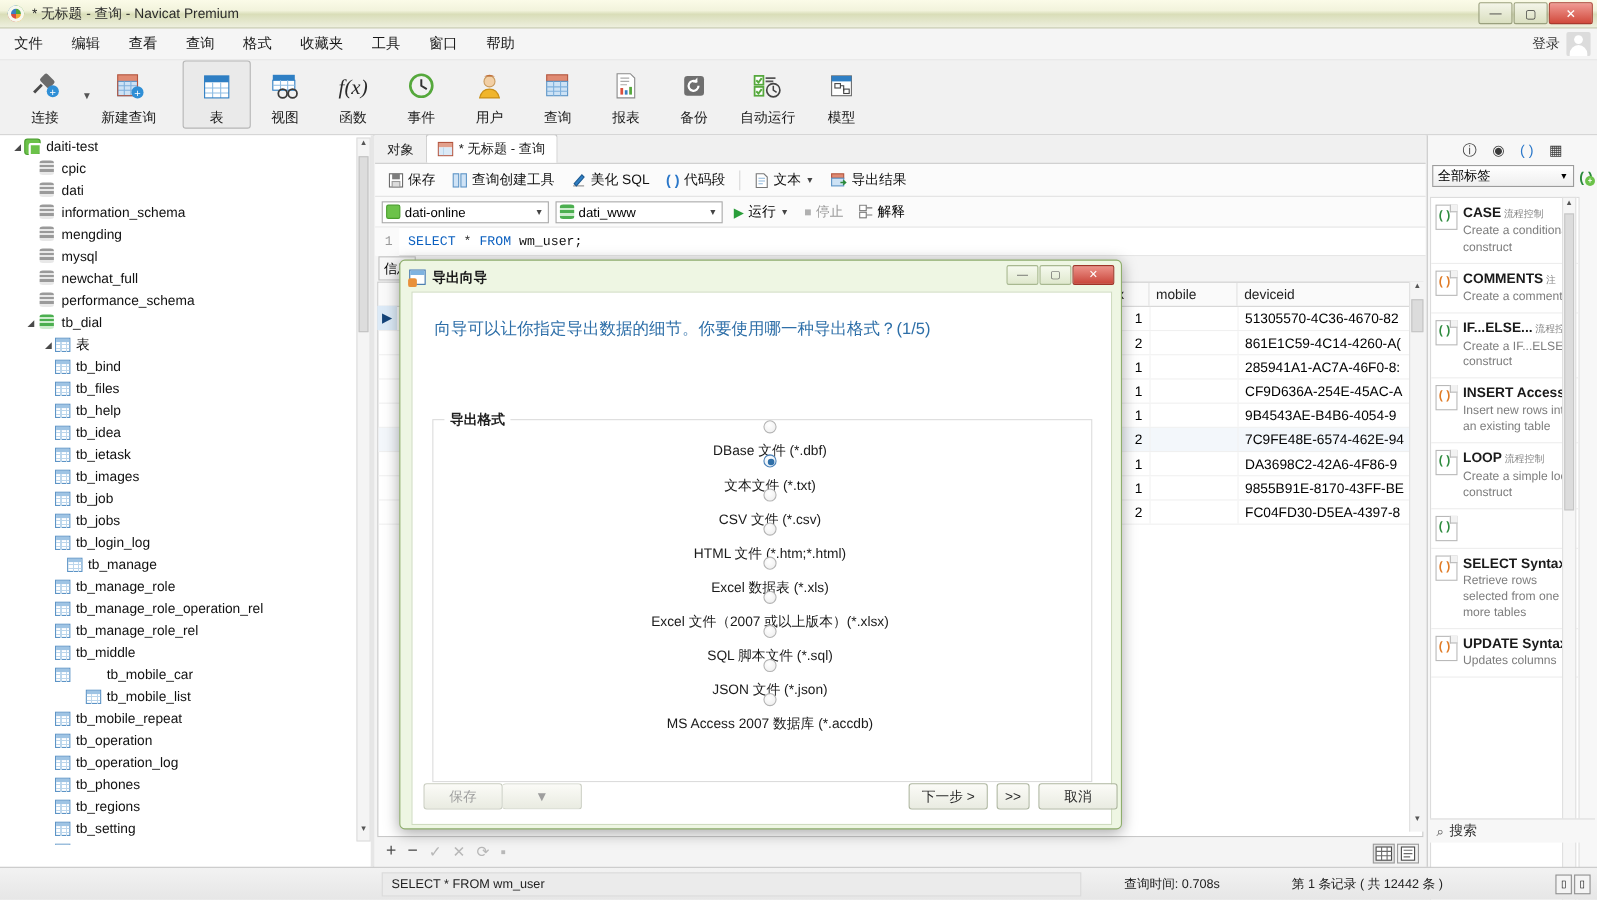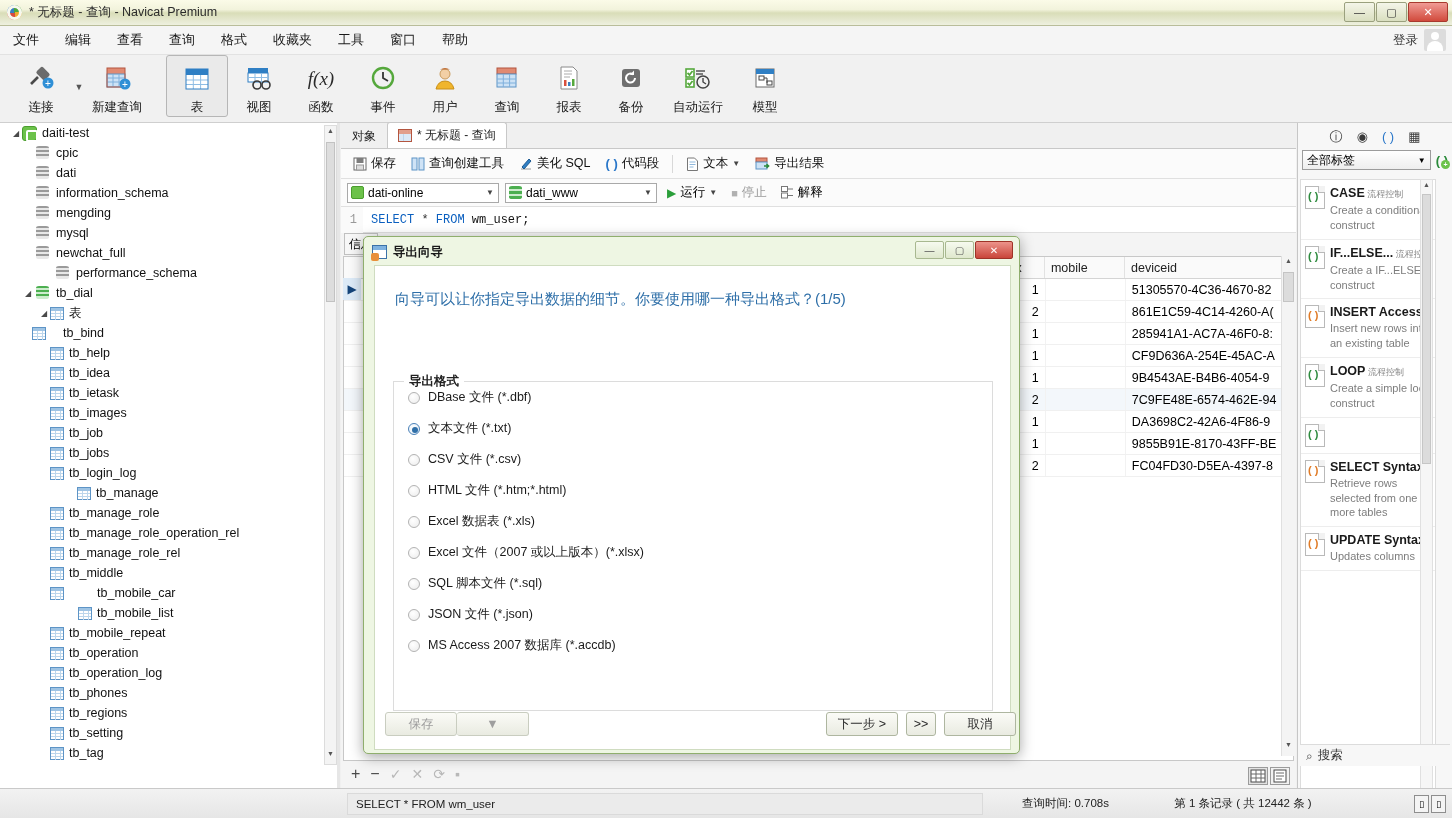--- a/index.html
+++ b/index.html
@@ -186,21 +186,21 @@
   #dlg-title .dic::after{content:"";position:absolute;left:-2px;bottom:-3px;width:8px;height:8px;background:#e8903a;border-radius:2px;}
   #dlg-title .dttl { font-size:12.5px; font-weight:bold; color:#1a1a1a; }
   #dlg-wbtns { position:absolute; right:6px; top:4px; display:flex; gap:1px; }
   #dlg-wbtns .dwb { width:29px; height:18px; border:1px solid #a8b890; border-radius:2px;
      background:linear-gradient(to bottom,#f6faef,#dfe8cd); display:flex; align-items:center; justify-content:center; font-size:10px; color:#555;}
   #dlg-wbtns .dwb.close { width:38px; background:linear-gradient(to bottom,#ec938a,#c9453a); border-color:#9e3328; color:#fff; font-weight:bold;}
   #dlg-body { position:absolute; left:10px; top:28px; width:637px; height:485px; background:#fff; border:1px solid #cfdcc0; }
   #dlg-headline { padding:24px 20px 0 20px; font-size:15px; color:#2e6fa8; }
   #fmt-group { position:absolute; left:18px; top:115px; width:600px; height:330px; border:1px solid #dcdcdc; }
   #fmt-legend { position:absolute; left:10px; top:-9px; background:#fff; padding:0 5px; font-size:12.5px; font-weight:bold; color:#222; }
-  .radio-row { display:flex; align-items:center; gap:8px; height:31px; padding-left:14px; font-size:12.5px; color:#1a1a1a;}
+  .radio-row { display:flex; align-items:center; gap:8px; height:31px; padding-left:14px; font-size:12.5px; color:#1a1a1a;flex-direction:column;}
   .radio-row .rb { width:12px; height:12px; border-radius:50%; border:1px solid #b3b3b3;
      background:radial-gradient(circle at 40% 35%, #fff, #ececec); flex:none; position:relative;}
   .radio-row .rb.on { border-color:#4a81b8; background:radial-gradient(circle at 40% 35%, #fff, #dce8f4);}
   .radio-row .rb.on::after { content:""; position:absolute; left:3px; top:3px; width:6px; height:6px; border-radius:50%; background:#2f6fa8;}
   #dlg-footer { position:absolute; left:10px; bottom:8px; width:637px; height:34px; display:flex; align-items:center; }
   .dbtn { height:24px; min-width:72px; border:1px solid #aeb6a0; border-radius:3px;
      background:linear-gradient(to bottom,#fbfbf7,#e9ebe1); font-size:12.5px; color:#2a2a2a;
      display:flex; align-items:center; justify-content:center; padding:0 10px; }
   .dbtn.disabled { color:#9e9e9e; border-color:#c9cdc0; }
   #save-split { display:flex; }
@@ -404,42 +404,46 @@
           <span class="nm">mengding</span>
         </div>
         <div class="tnode" style="padding-left: 34px;">
           <span class="ic db-ic"></span>
           <span class="nm">mysql</span>
         </div>
         <div class="tnode" style="padding-left: 34px;">
           <span class="ic db-ic"></span>
           <span class="nm">newchat_full</span>
         </div>
-        <div class="tnode" style="padding-left: 34px; margin-left: 20px;">
+        <div class="tnode" style="padding-left: 34px;">
           <span class="ic db-ic"></span>
           <span class="nm">performance_schema</span>
         </div>
       </div>
     <div class="tnode" style="padding-left:22px">
       <span class="arrow">◢</span>
       <span class="ic db-ic green"></span>
       <span class="nm">tb_dial</span>
     </div>
     <div class="tnode" style="padding-left:38px">
       <span class="arrow">◢</span>
       <span class="ic tbl-ic"></span>
       <span class="nm">表</span>
     </div>
     <div id="table-list">
-        <div class="tnode" style="padding-left: 32px; gap: 12px;">
+        <div class="tnode" style="padding-left: 50px;">
           <span class="ic tbl-ic"></span>
           <span class="nm">tb_bind</span>
         </div>
         <div class="tnode" style="padding-left: 50px;">
           <span class="ic tbl-ic"></span>
+          <span class="nm">tb_files</span>
+        </div>
+        <div class="tnode" style="padding-left: 50px;">
+          <span class="ic tbl-ic"></span>
           <span class="nm">tb_help</span>
         </div>
         <div class="tnode" style="padding-left: 50px;">
           <span class="ic tbl-ic"></span>
           <span class="nm">tb_idea</span>
         </div>
         <div class="tnode" style="padding-left: 50px;">
           <span class="ic tbl-ic"></span>
           <span class="nm">tb_ietask</span>
         </div>
@@ -452,21 +456,21 @@
           <span class="nm">tb_job</span>
         </div>
         <div class="tnode" style="padding-left: 50px;">
           <span class="ic tbl-ic"></span>
           <span class="nm">tb_jobs</span>
         </div>
         <div class="tnode" style="padding-left: 50px;">
           <span class="ic tbl-ic"></span>
           <span class="nm">tb_login_log</span>
         </div>
-        <div class="tnode" style="padding-left: 77px;">
+        <div class="tnode" style="padding-left: 50px; margin-left: 11px;">
           <span class="ic tbl-ic"></span>
           <span class="nm">tb_manage</span>
         </div>
         <div class="tnode" style="padding-left: 50px;">
           <span class="ic tbl-ic"></span>
           <span class="nm">tb_manage_role</span>
         </div>
         <div class="tnode" style="padding-left: 50px;">
           <span class="ic tbl-ic"></span>
           <span class="nm">tb_manage_role_operation_rel</span>
@@ -737,20 +741,27 @@
   </div>
   <div id="rp-list">
       <div class="snip">
         <div class="sic"></div>
         <div class="stxt">
           <div class="stitle">CASE<span class="stag"> 流程控制</span></div>
           <div class="sdesc">Create a conditional construct</div>
         </div>
       </div>
       <div class="snip">
+        <div class="sic orange"></div>
+        <div class="stxt">
+          <div class="stitle">COMMENTS<span class="stag"> 注</span></div>
+          <div class="sdesc">Create a comment</div>
+        </div>
+      </div>
+      <div class="snip">
         <div class="sic"></div>
         <div class="stxt">
           <div class="stitle">IF...ELSE...<span class="stag"> 流程控</span></div>
           <div class="sdesc">Create a IF...ELSE... construct</div>
         </div>
       </div>
       <div class="snip">
         <div class="sic orange"></div>
         <div class="stxt">
           <div class="stitle">INSERT Access</div>

